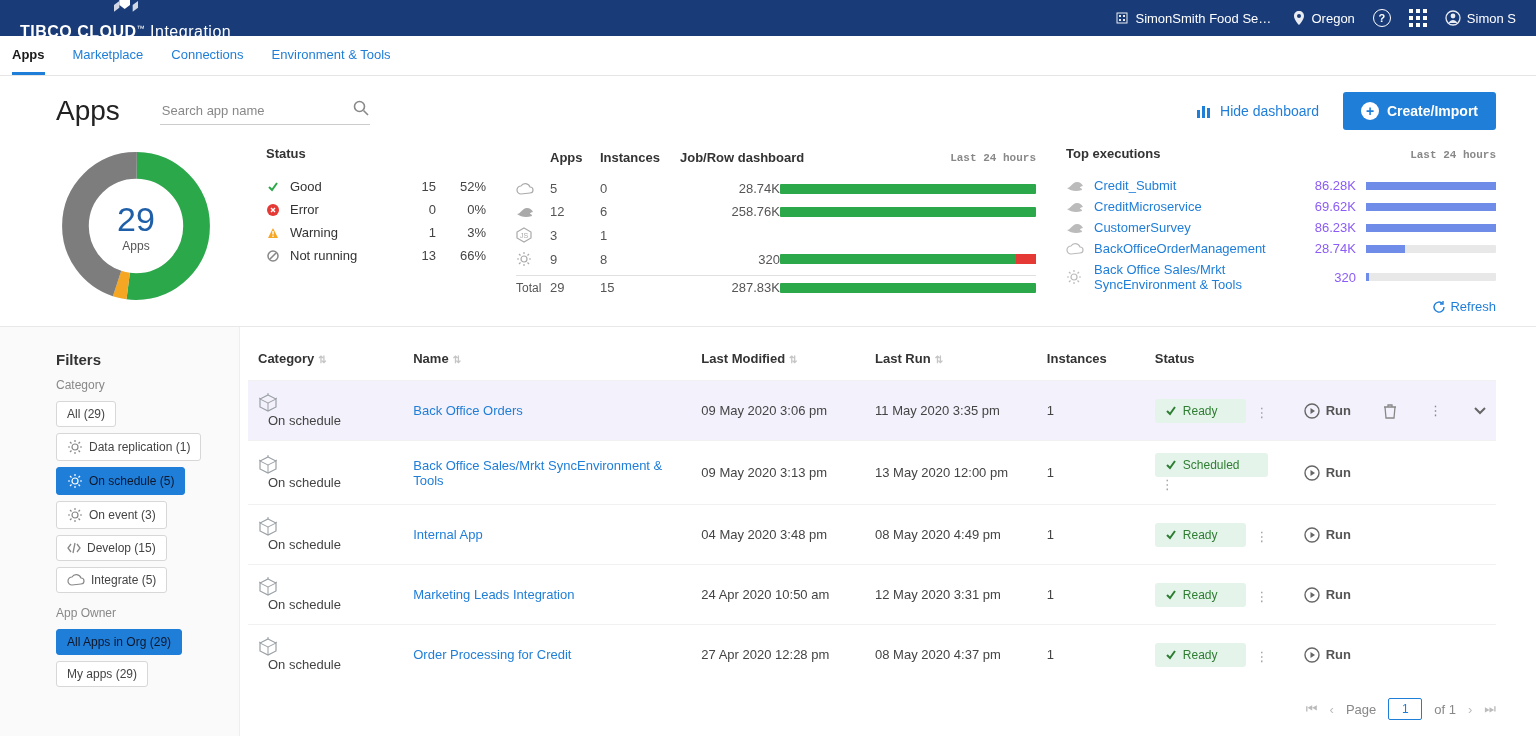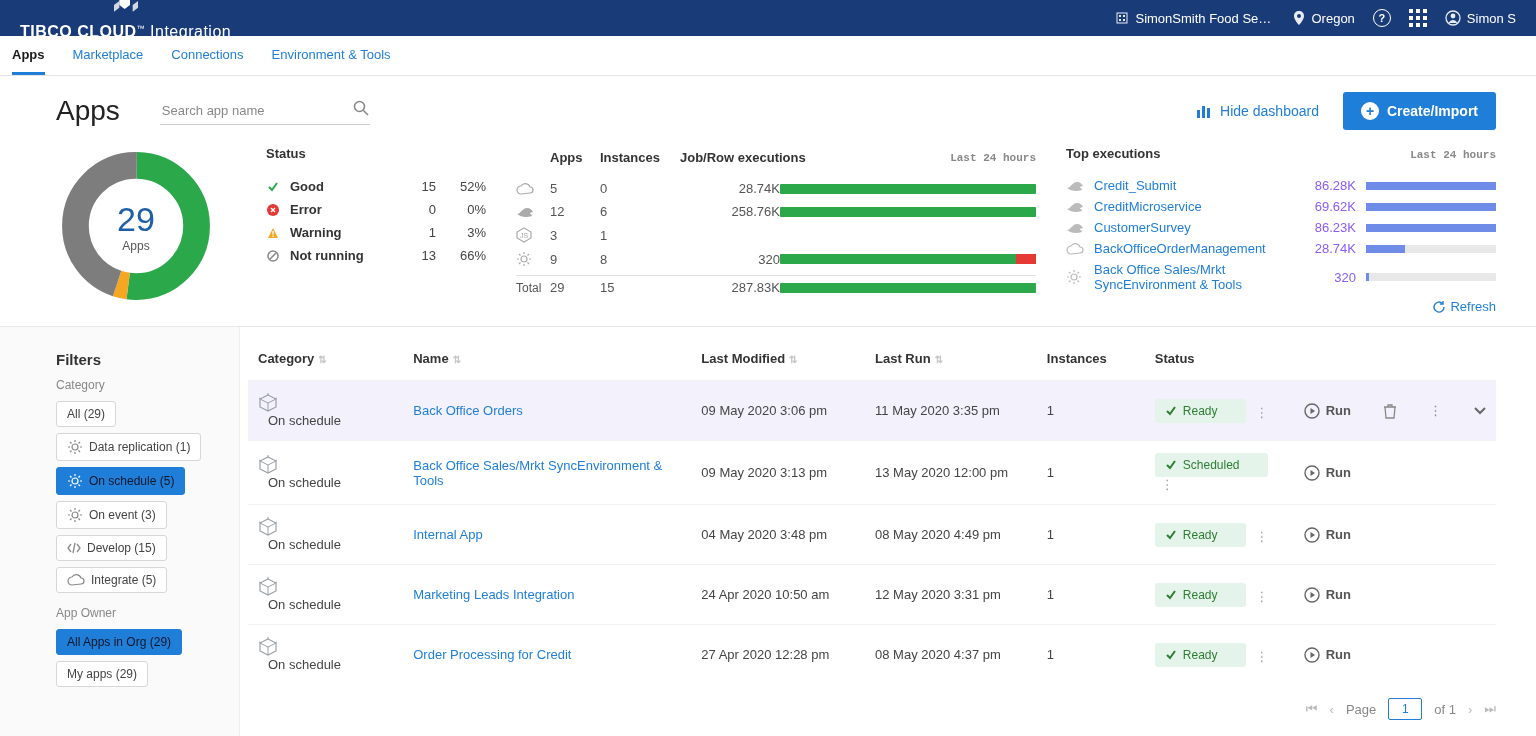--- a/index.html
+++ b/index.html
@@ -39,21 +39,21 @@
   .dashboard{display:flex;gap:30px;padding-bottom:20px;}
   .dash-left{width:180px;display:flex;align-items:flex-start;justify-content:flex-start;}
   .donut-wrap{position:relative;width:160px;height:160px;}
   .donut-center{position:absolute;inset:0;display:flex;flex-direction:column;align-items:center;justify-content:center;}
   .donut-num{font-size:34px;color:#1f5fa8;font-weight:300;}
   .donut-label{font-size:12px;color:#555;}
   .dash-status{width:220px;}
   .dash-status h4, .dash-col h4, .dash-top h4{font-size:13px;font-weight:600;color:#333;margin-bottom:14px;}
   .status-row{display:flex;align-items:center;font-size:13px;color:#333;padding:4px 0;gap:10px;}
   .status-row .sicon{width:14px;display:flex;justify-content:center;}
-  .status-row .sname{flex:1;font-weight:bold;}
+  .status-row .sname{flex:1;}
   .status-row .scount{width:30px;text-align:right;color:#444;}
   .status-row .spct{width:40px;text-align:right;color:#444;}
   .dash-col{flex:1;min-width:460px;}
   .sub-24{font-size:11px;color:#888;float:right;margin-top:2px;font-family:Liberation Mono, monospace;}
   .exec-table{width:100%;font-size:13px;}
   .exec-head{display:flex;color:#333;font-weight:600;padding-bottom:8px;}
   .exec-head div,.exec-row div{padding:4px 0;}
   .col-icon{width:34px;}
   .col-apps{width:50px;}
   .col-inst{width:80px;}
@@ -269,21 +269,21 @@
    </div>
         </div>
     </div>
 
     <div class="dash-col">
       <div class="exec-table">
         <div class="exec-head">
           <div class="col-icon"></div>
           <div class="col-apps">Apps</div>
           <div class="col-inst">Instances</div>
-          <div class="col-exec" style="text-align:left;width:150px;">Job/Row executions</div>
+          <div class="col-exec" style="text-align:left;width:150px;">Job/Row dashboard</div>
           <div class="col-bar" style="text-align:right;">
               <span class="sub-24">Last 24 hours</span>
             </div>
         </div>
         <div id="exec-rows">
             <div class="exec-row">
      <div class="col-icon">
                 <svg width="18" height="14" viewBox="0 0 18 14">
                   <path d="M5 12a4 4 0 010-8 5 5 0 019 1 3 3 0 010 6z" fill="none" stroke="#aaa" stroke-width="1.2"></path>
                 </svg>

